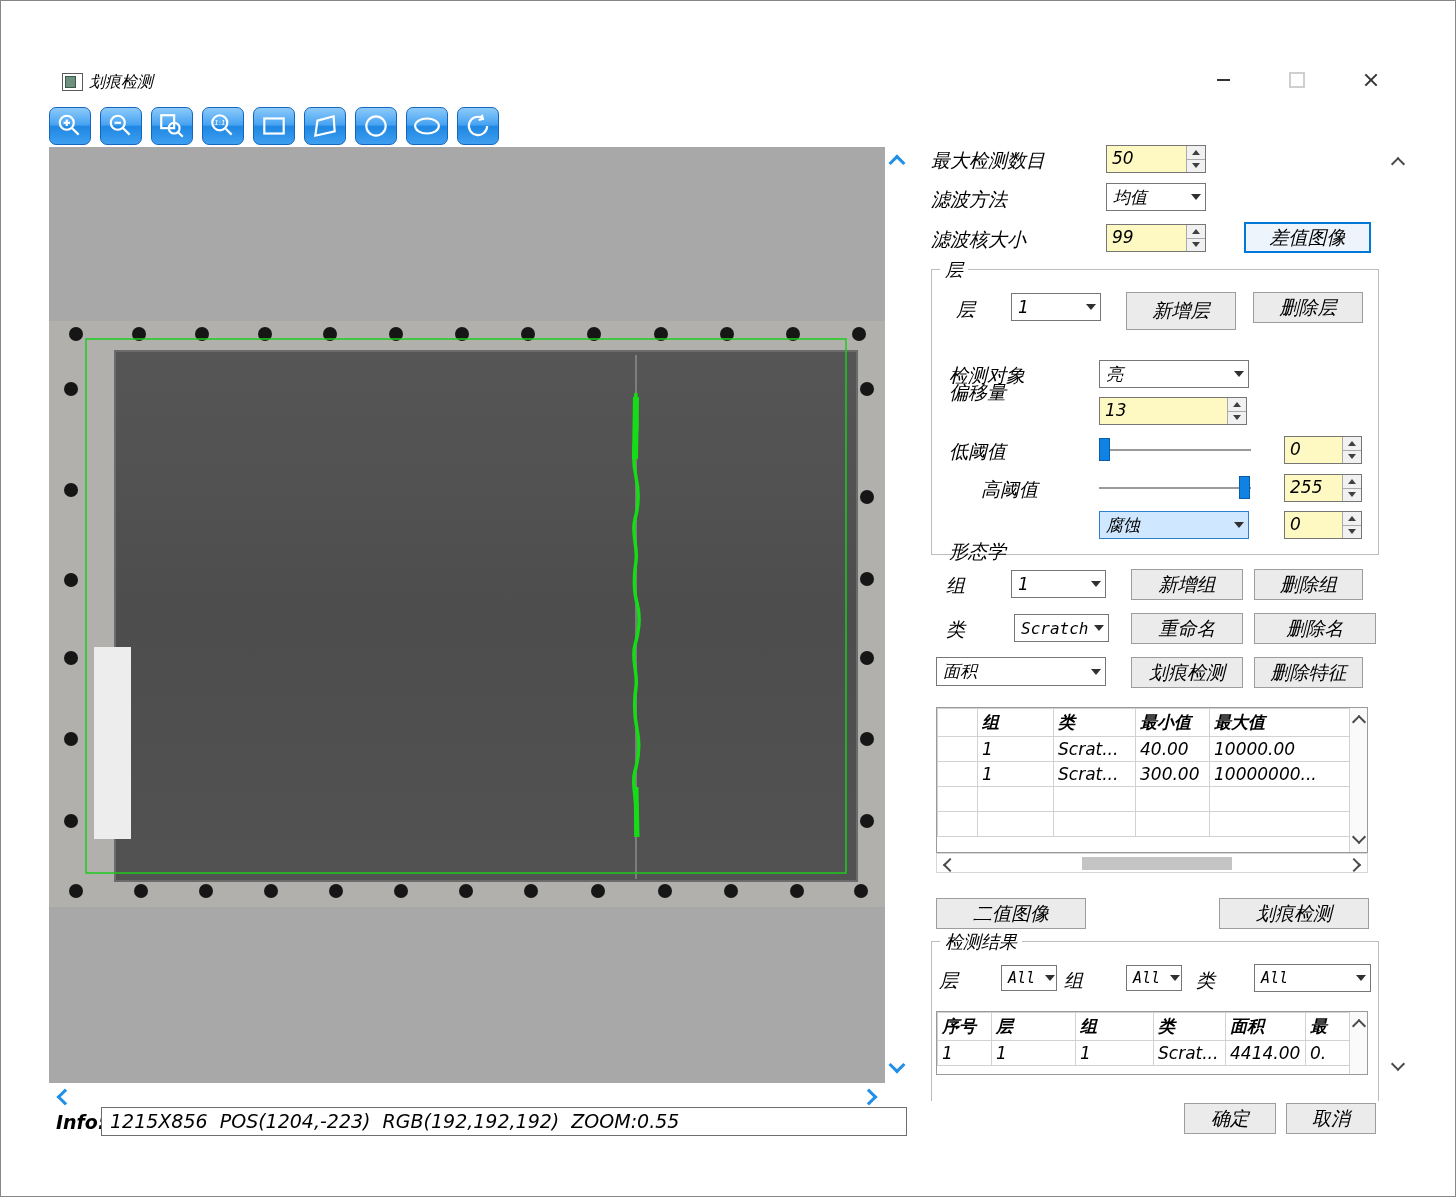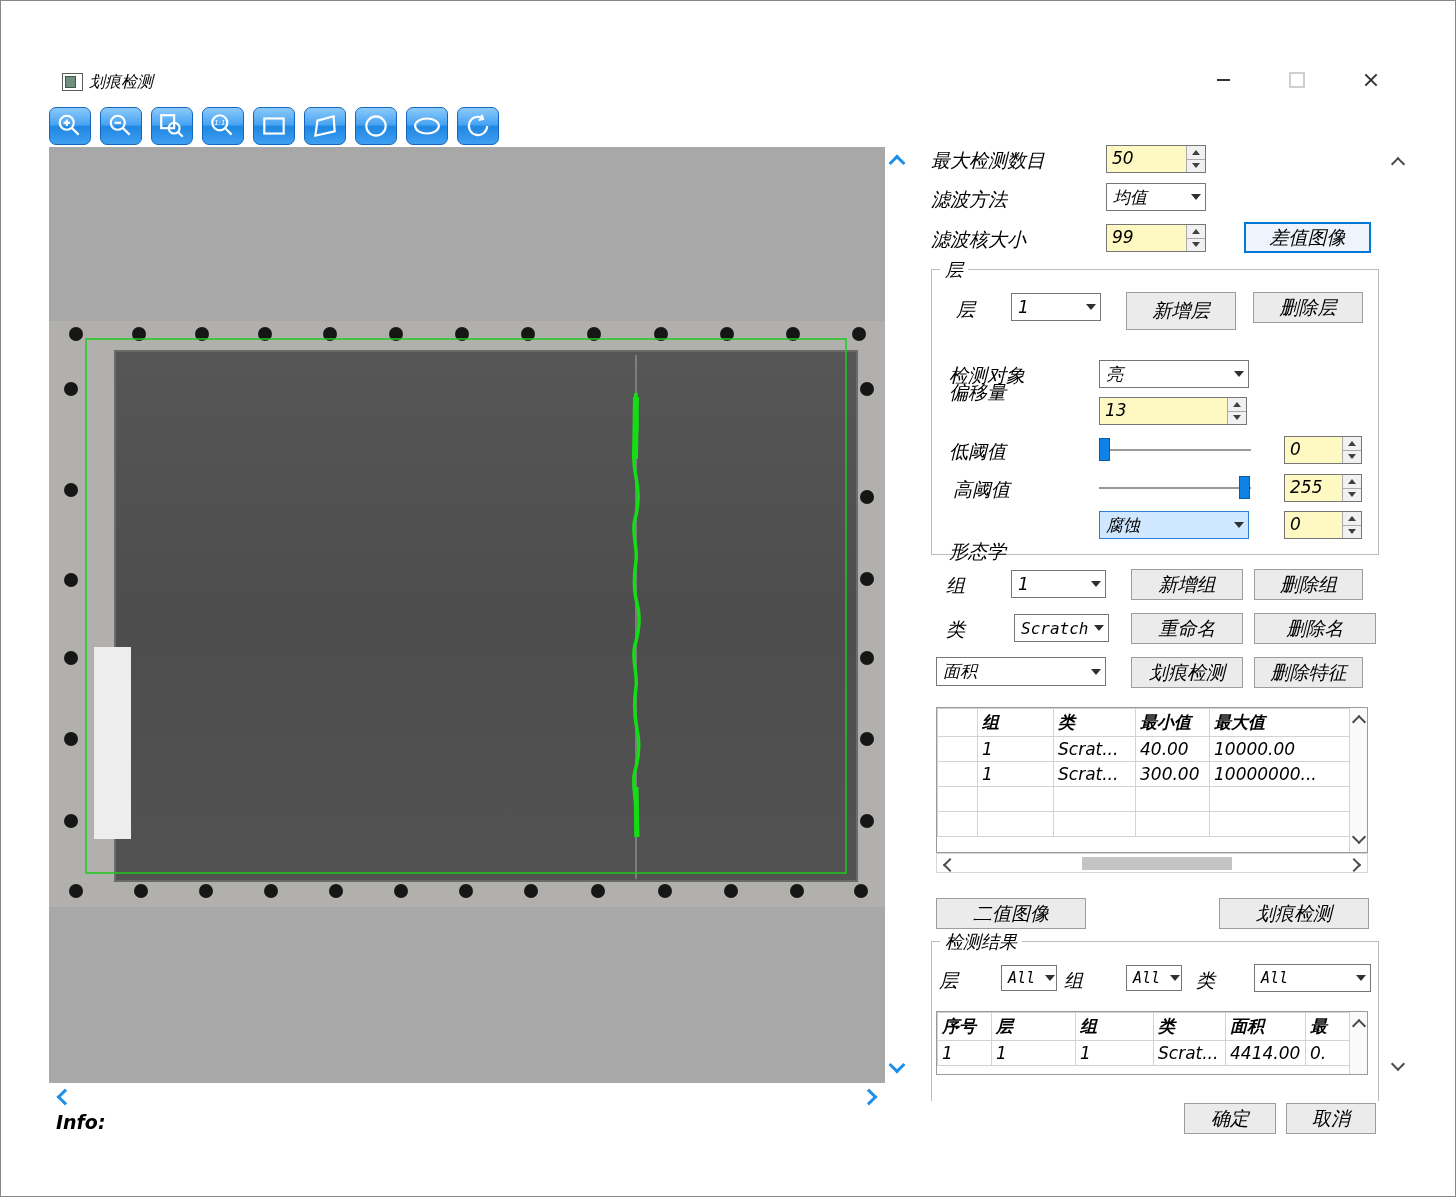--- a/index.html
+++ b/index.html
@@ -223,20 +223,21 @@
   <div class="vscroll">
     <span class="chev up" style="left:6px;top:10px"></span>
     <span class="chev down" style="left:6px;bottom:12px"></span>
   </div>
   <div class="hscroll">
     <span class="chev left" style="left:10px;top:6px"></span>
     <span class="chev right" style="right:10px;top:6px"></span>
   </div>
 
   <span class="info-label">Info:</span>
+  <div class="info-box">1215X856  POS(1204,-223)  RGB(192,192,192)  ZOOM:0.55</div>
 
   <span class="lbl" style="left:930px;top:147px">最大检测数目</span>
   <div class="spin" style="left:1105px;top:144px;width:100px">
     <span class="val">50</span>
     <span class="btns">
         <span class="su"></span>
         <span class="sd"></span>
       </span>
   </div>
 
@@ -288,21 +289,21 @@
     <div class="handle" style="left:0px"></div>
   </div>
   <div class="spin" style="left:1283px;top:435px;width:78px">
     <span class="val">0</span>
     <span class="btns">
         <span class="su"></span>
         <span class="sd"></span>
       </span>
   </div>
 
-  <span class="lbl" style="left:952px;top:476px">高阈值</span>
+  <span class="lbl" style="left:980px;top:476px">高阈值</span>
   <div class="slider" style="left:1098px;top:475px;width:152px">
     <div class="track"></div>
     <div class="handle" style="left:140px"></div>
   </div>
   <div class="spin" style="left:1283px;top:473px;width:78px">
     <span class="val">255</span>
     <span class="btns">
         <span class="su"></span>
         <span class="sd"></span>
       </span>

